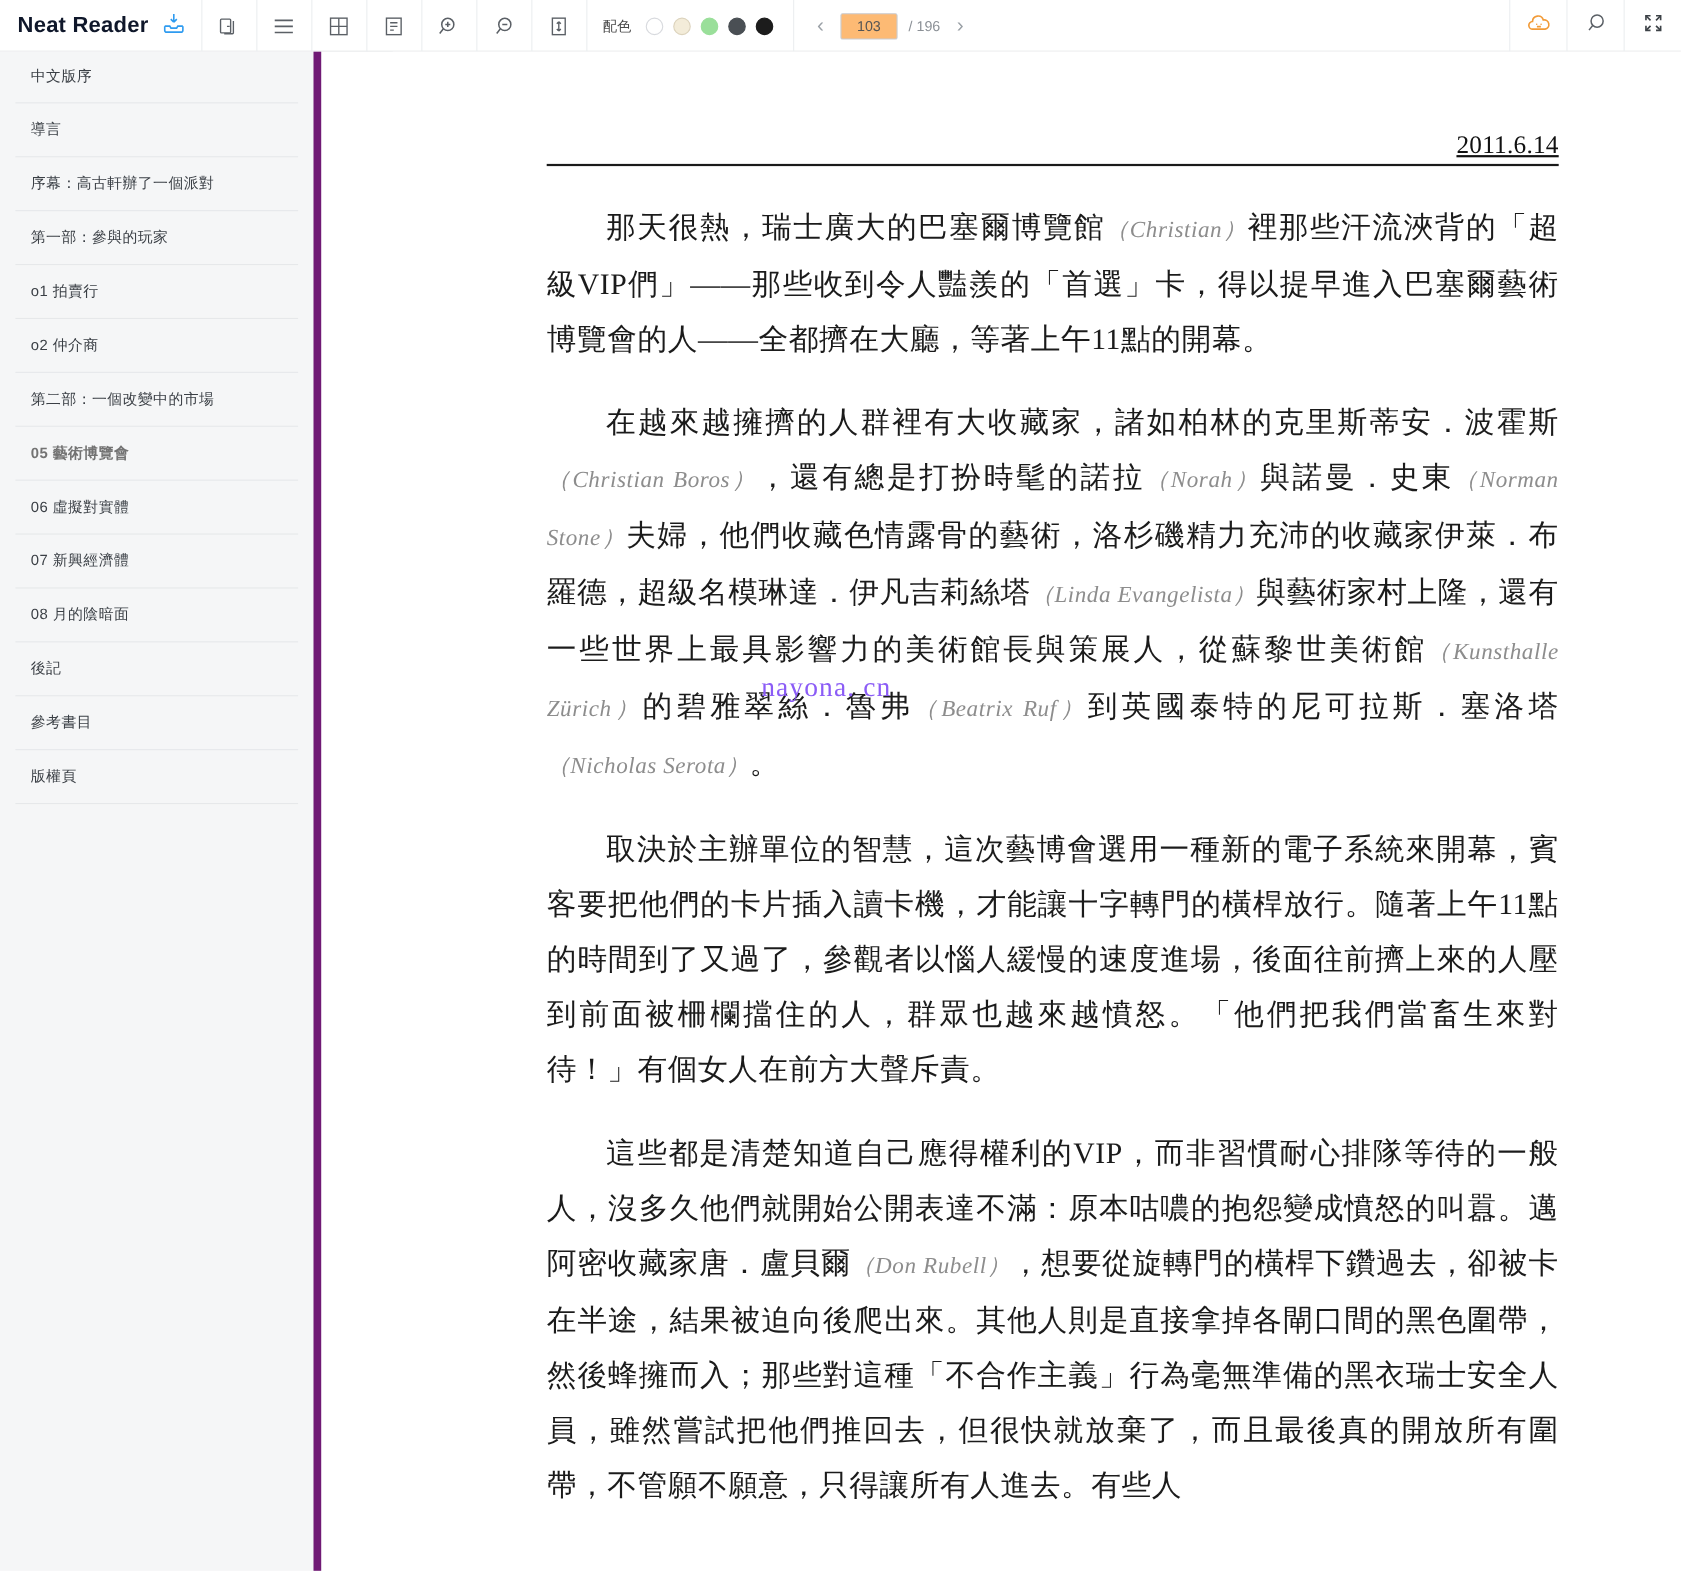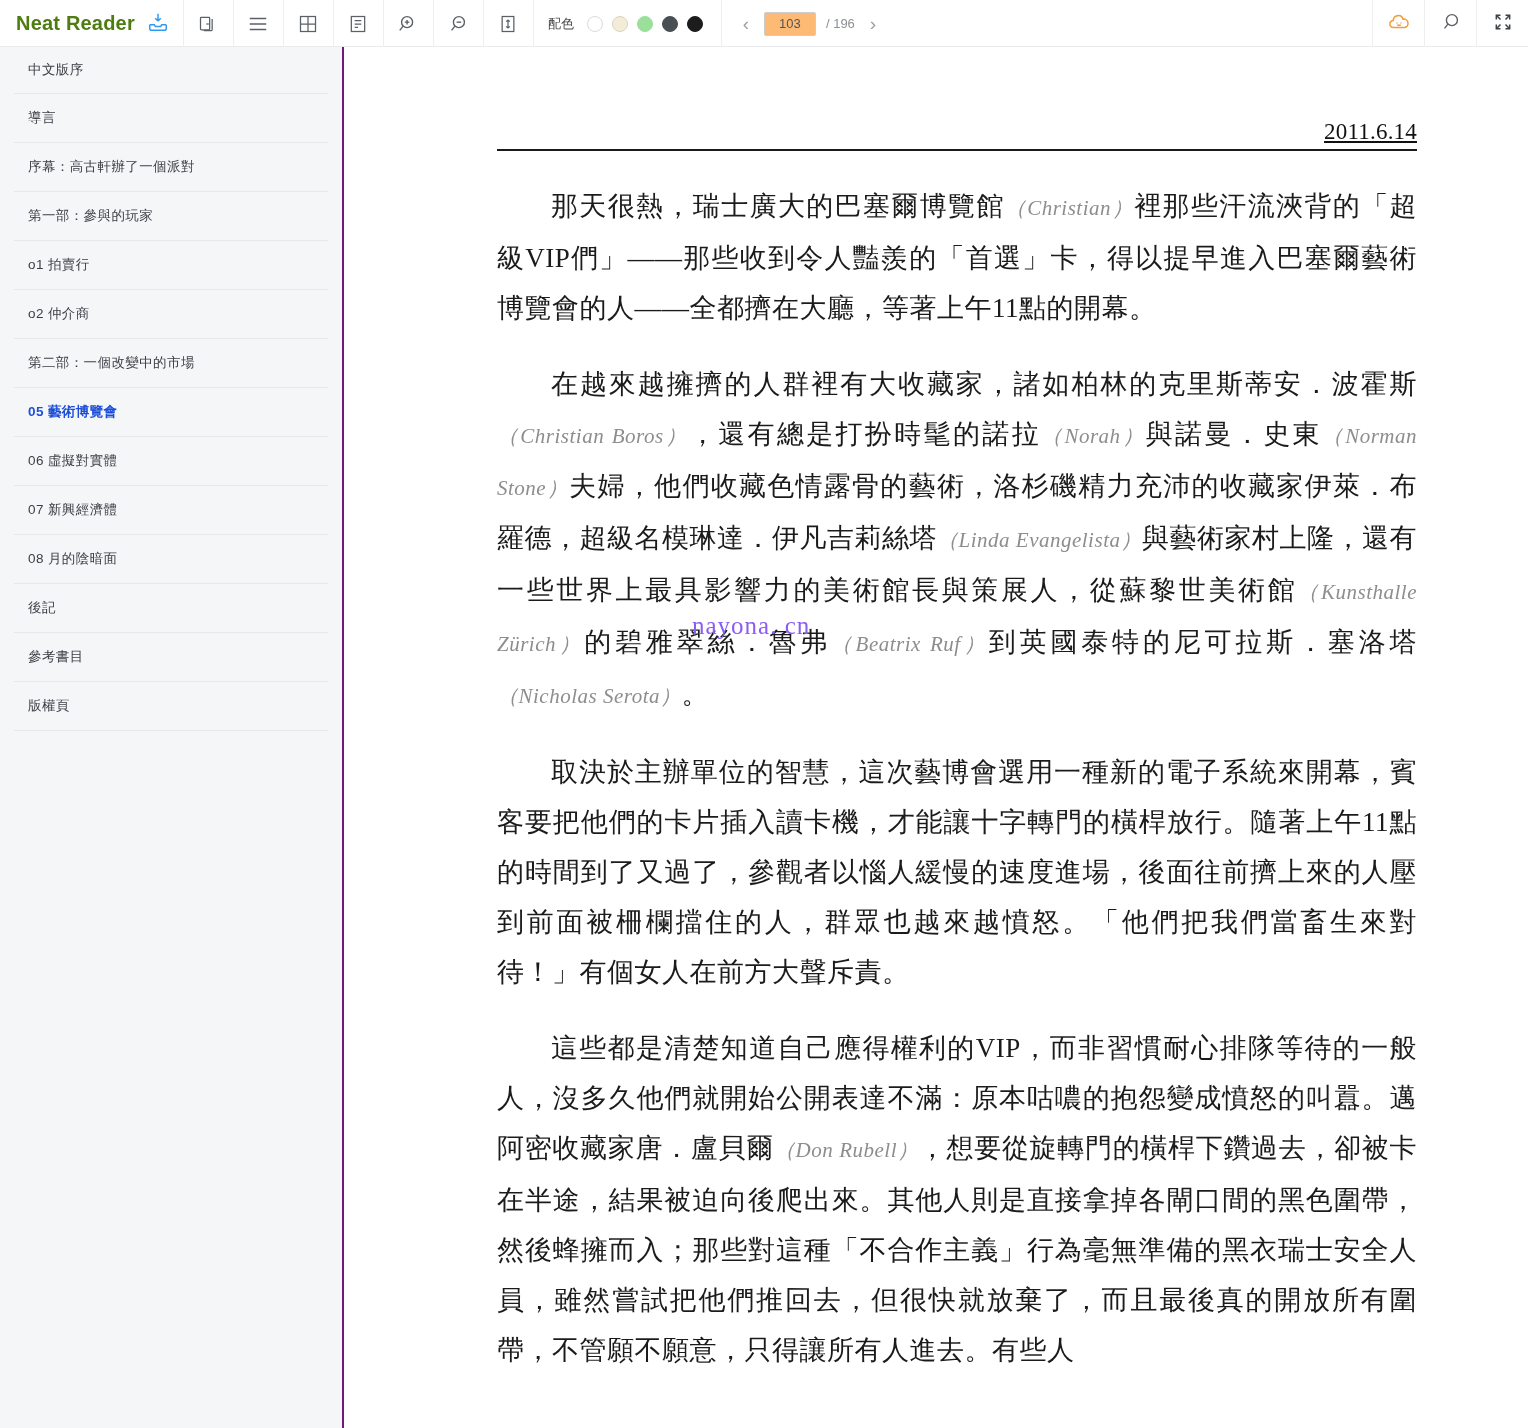--- a/index.html
+++ b/index.html
@@ -23,21 +23,21 @@
     display: flex; align-items: center; justify-content: center;
     border-right: 1px solid #eceef0;
     height: 47px;
   }
 
   .brand {
     padding: 0 14px 0 16px;
     gap: 12px;
   }
   .brand-name {
-    color: #4d7c0f;
+    color: #0f172a;
     font-size: 20px;
     font-weight: bold;
     letter-spacing: .2px;
     white-space: nowrap;
   }
   .icon-btn { width: 50px; }
   .icon-btn svg { display: block; }
 
   .palette {
     gap: 9px;
@@ -77,41 +77,41 @@
   }
 
   .tb-spacer { flex: 1 1 auto; border-right: none; }
   .tb-right { display: flex; align-items: stretch; }
   .tb-right .tb-cell { border-right: none; border-left: 1px solid #eceef0; width: 52px; }
 
   
   .sidebar {
     position: absolute;
     top: 47px; left: 0;
-    width: 344px; height: 1381px;
+    width: 292px; height: 1381px;
     background: #f5f6f7;
-    border-right: 2px solid #701a75;
+    border-right: 7px solid #701a75;
     overflow: hidden;
   }
   .toc-list { padding: 0; margin: 0; list-style: none; }
   .toc-item {
     height: 49px;
     display: flex; align-items: center;
     padding: 0 16px 0 14px;
     margin: 0 14px;
     border-bottom: 1px solid #e6e8ea;
     font-size: 13.5px;
     color: #3a3f45;
     cursor: pointer;
     letter-spacing: .4px;
     white-space: nowrap;
     overflow: hidden;
   }
   .toc-item:first-child { height: 47px; }
-  .toc-item.active { color: #1d4ed8; font-weight: bold; }
+  .toc-item.active { color: #737373; font-weight: bold; }
 
   
   .reader {
     position: absolute;
     top: 47px; left: 357px;
     width: 1171px; height: 1381px;
     background: #ffffff;
     overflow: hidden;
   }
   .page {

